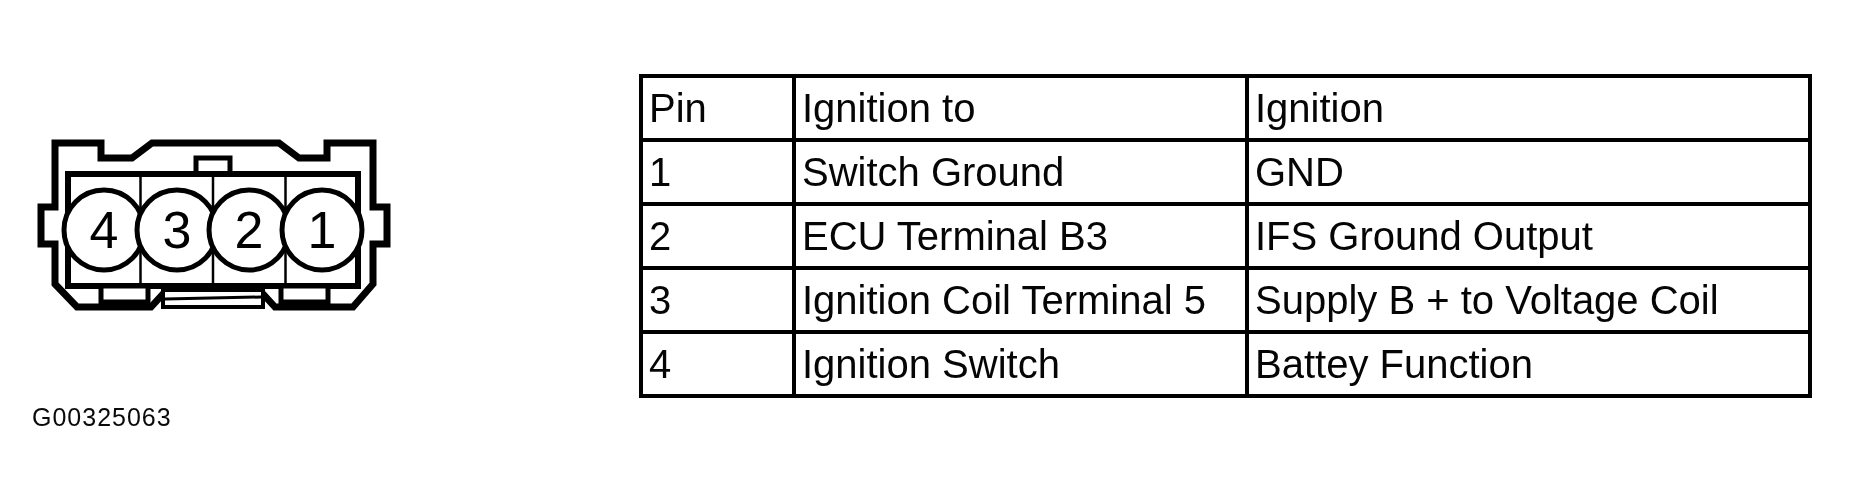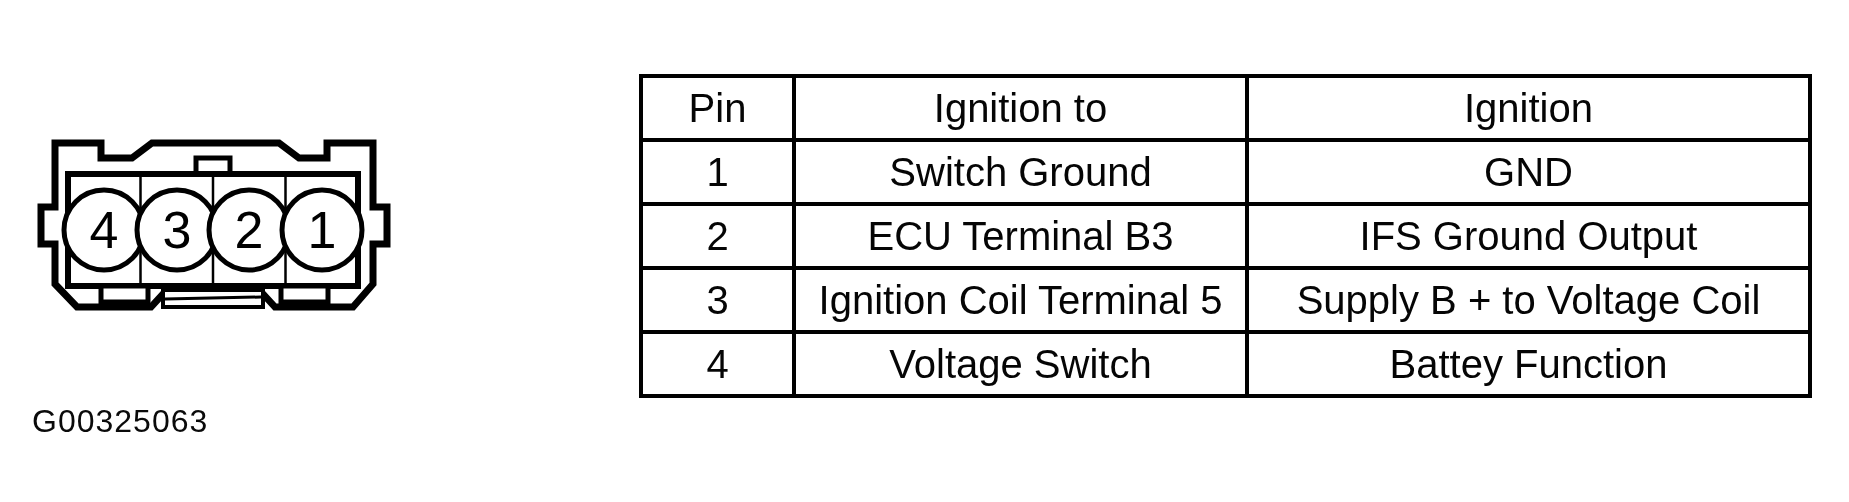--- a/index.html
+++ b/index.html
@@ -2,32 +2,32 @@
 <html><head>
 <meta charset="utf-8">
 <style>
   html,body{margin:0;padding:0;}
   body{
     width:1849px;height:502px;position:relative;background:#ffffff;
     font-family:"Liberation Sans",sans-serif;color:#000;overflow:hidden;
   }
   .connector-svg{position:absolute;left:28px;top:108px;width:382px;height:218px;}
   .figure-code{
-    position:absolute;left:32px;top:403px;font-size:32px;letter-spacing:1px;color:#0a0a0a;
+    position:absolute;left:32px;top:403px;font-size:25px;letter-spacing:1px;color:#0a0a0a;
   }
   table.pinout{
     position:absolute;left:639px;top:74px;width:1169px;
     border-collapse:collapse;table-layout:fixed;
     font-size:40px;color:#050505;
   }
   table.pinout, table.pinout td, table.pinout th{
     border:4px solid #000;
   }
   table.pinout th, table.pinout td{
-    height:60px;text-align:center;vertical-align:middle;
+    height:60px;text-align:left;vertical-align:middle;
     font-weight:400;padding:0 6px;white-space:nowrap;overflow:hidden;
   }
   col.c-pin{width:153px;}
   col.c-conn{width:453px;}
   col.c-func{width:563px;}
   .stroke{fill:#ffffff;stroke:#000;}
   text.pin-num{font-family:"Liberation Sans",sans-serif;font-size:52px;fill:#000;}
 </style>
 </head>
 <body>
@@ -100,17 +100,17 @@
       <td>ECU Terminal B3</td>
       <td>IFS Ground Output</td>
     </tr>
     <tr>
       <td>3</td>
       <td>Ignition Coil Terminal 5</td>
       <td>Supply B + to Voltage Coil</td>
     </tr>
     <tr>
       <td>4</td>
-      <td>Voltage Switch</td>
+      <td>Ignition Switch</td>
       <td>Battey Function</td>
     </tr>
   </tbody>
 </table>
 
 </body></html>

